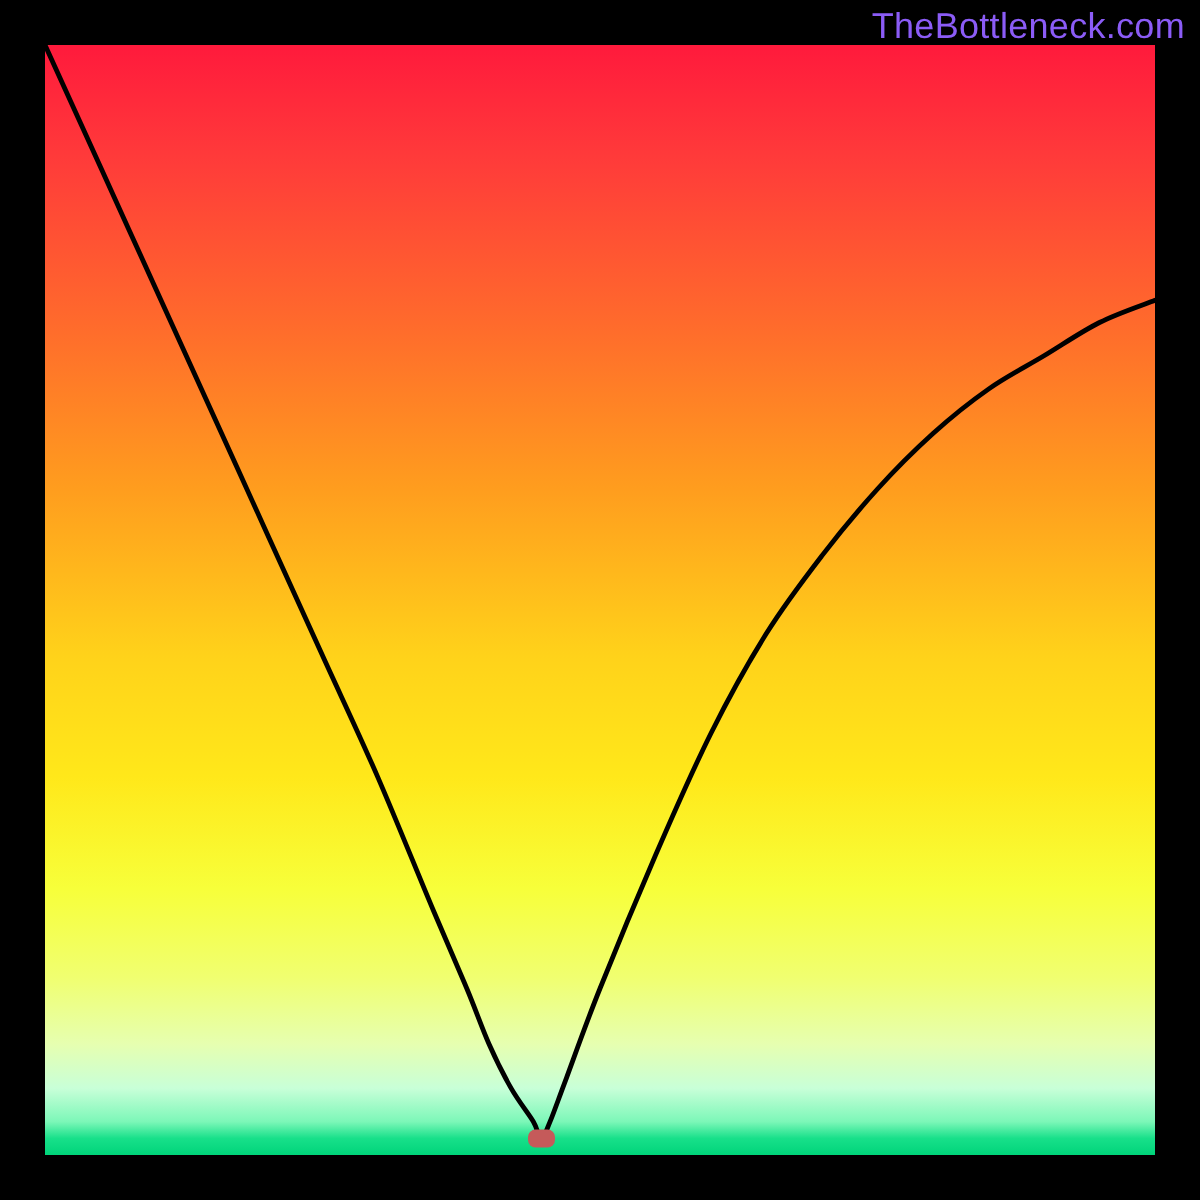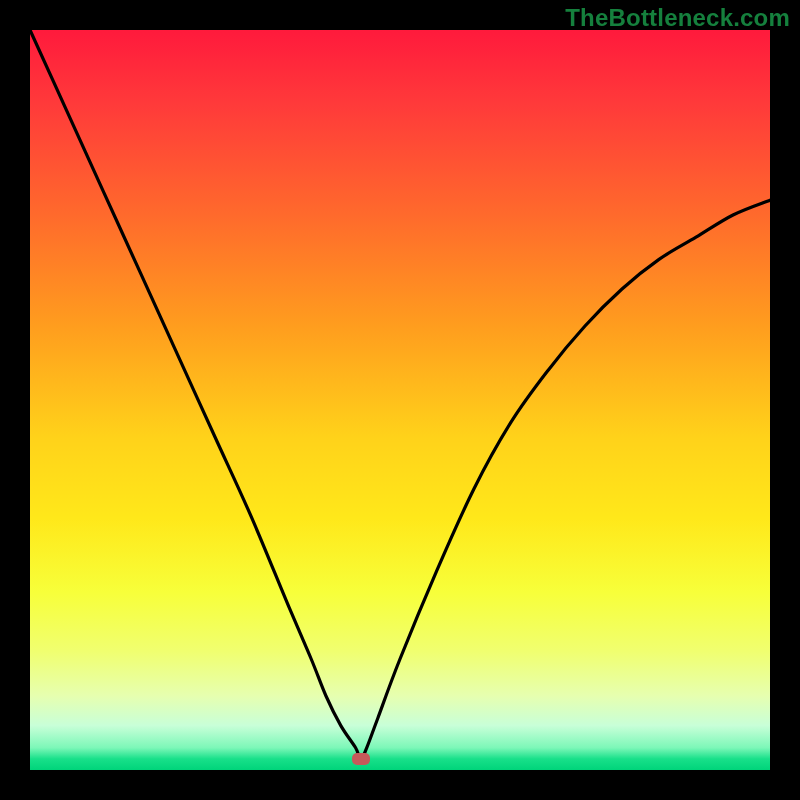--- a/index.html
+++ b/index.html
@@ -39,25 +39,24 @@
       #c8ffd8 94%,
       #7cf7b8 97%,
       #18e08a 98.5%,
       #00d47a 100%
     );
   }
   .watermark {
     position: absolute;
     top: 4px;
     right: 10px;
-    color: #15803d;
+    color: #8b5cf6;
     font-size: 24px;
     letter-spacing: 0.2px;
     user-select: none;
-    font-weight: bold;
   }
   svg.curve {
     position: absolute;
     left: 0;
     top: 0;
     width: 740px;
     height: 740px;
     overflow: visible;
   }
   .marker {

